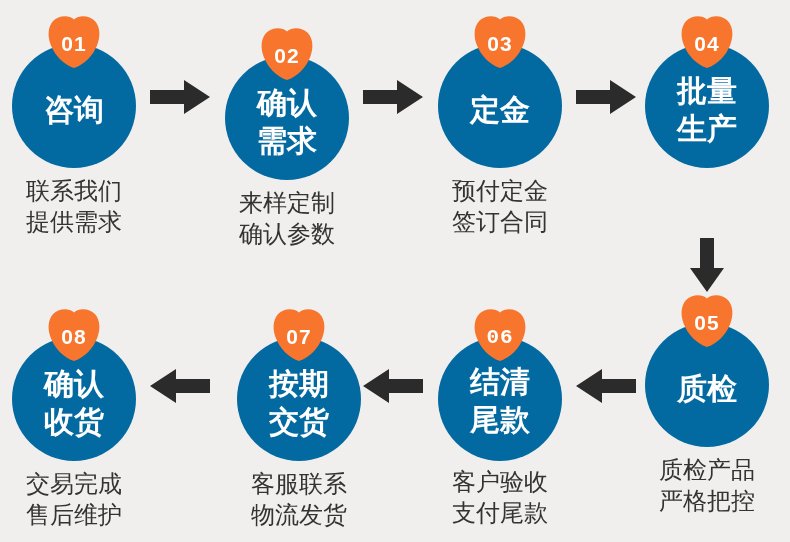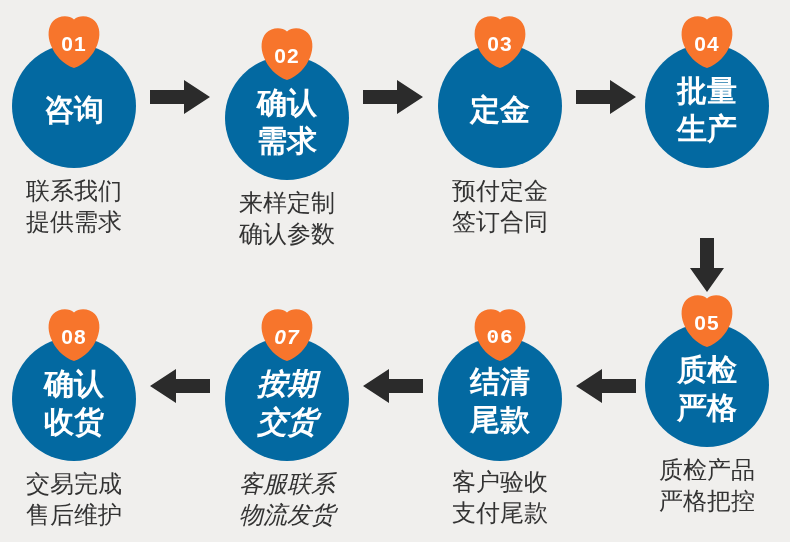--- a/index.html
+++ b/index.html
@@ -155,21 +155,20 @@
 
   <div class="step" style="left:627px; top:293px;">
     <div class="badge">
       <svg viewBox="0 0 100 96">
           <path d="M50 9 C41 1 23 2 14 12 C5 22 4 38 10 53 C17 71 31 86 50 93 C69 86 83 71 90 53 C96 38 95 22 86 12 C77 2 59 1 50 9 Z" fill="#F7752C"></path>
         </svg>
       <span class="badge-num">05</span>
     </div>
     <div class="circle">
       <div class="circle-line">质检</div>
-      <div class="circle-line">严格</div>
     </div>
     <div class="desc">
       <div>质检产品</div>
       <div>严格把控</div>
     </div>
   </div>
 
   <div class="step" style="left:420px; top:307px;font-family:Liberation Mono, monospace;">
     <div class="badge">
       <svg viewBox="0 0 100 96">
@@ -180,21 +179,21 @@
     <div class="circle">
       <div class="circle-line">结清</div>
       <div class="circle-line">尾款</div>
     </div>
     <div class="desc">
       <div>客户验收</div>
       <div>支付尾款</div>
     </div>
   </div>
 
-  <div class="step" style="left:207px; top:307px;font-style:italic;">
+  <div class="step" style="left:219px; top:307px;">
     <div class="badge">
       <svg viewBox="0 0 100 96">
           <path d="M50 9 C41 1 23 2 14 12 C5 22 4 38 10 53 C17 71 31 86 50 93 C69 86 83 71 90 53 C96 38 95 22 86 12 C77 2 59 1 50 9 Z" fill="#F7752C"></path>
         </svg>
       <span class="badge-num">07</span>
     </div>
     <div class="circle">
       <div class="circle-line">按期</div>
       <div class="circle-line">交货</div>
     </div>

